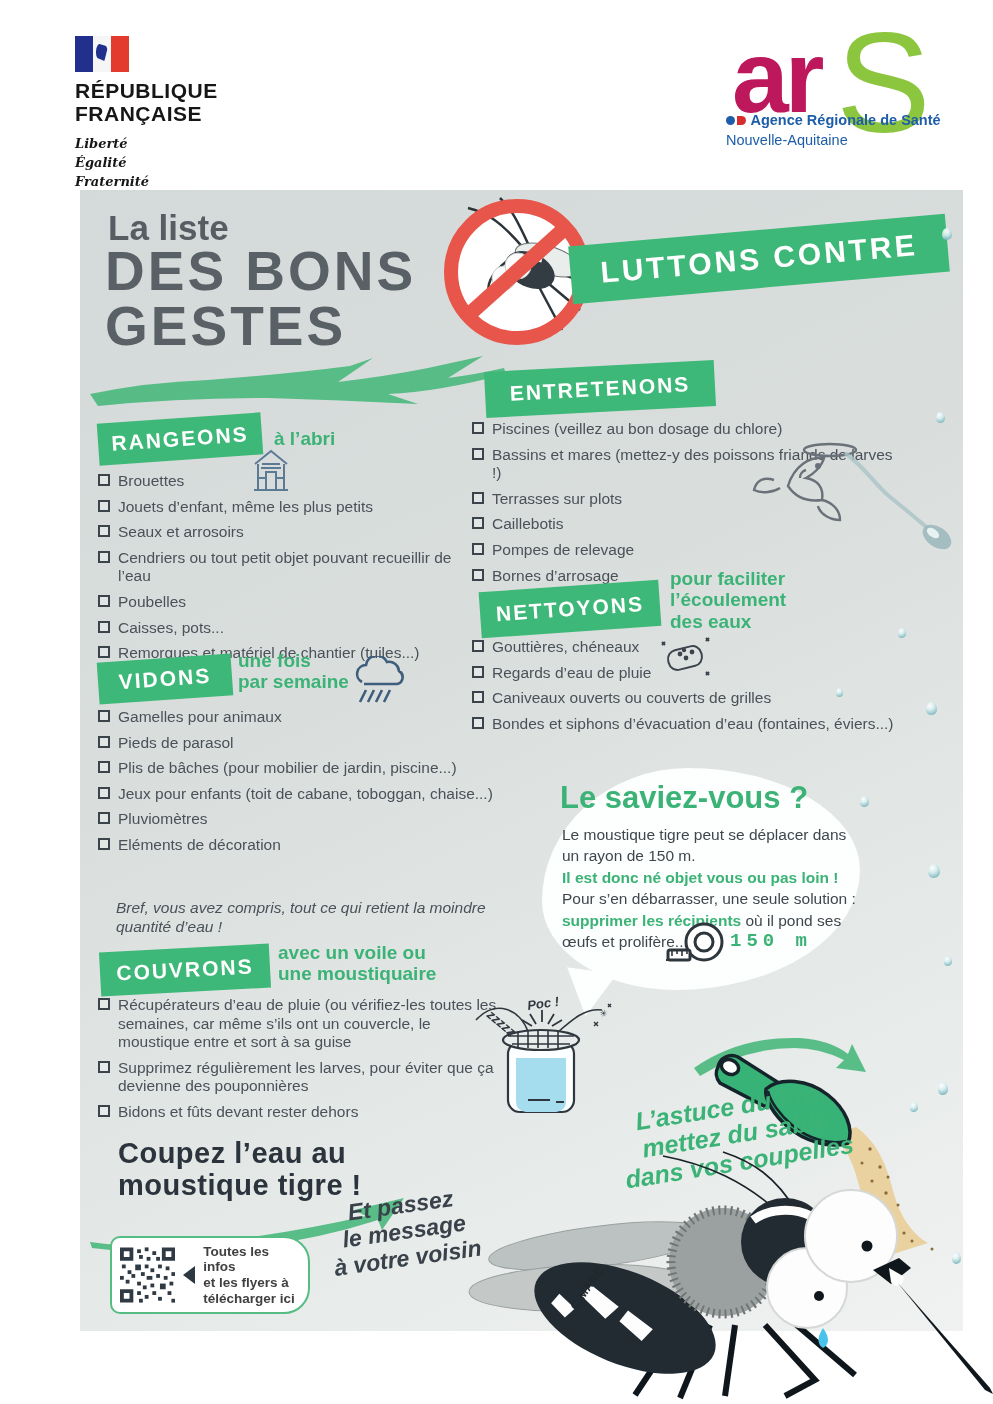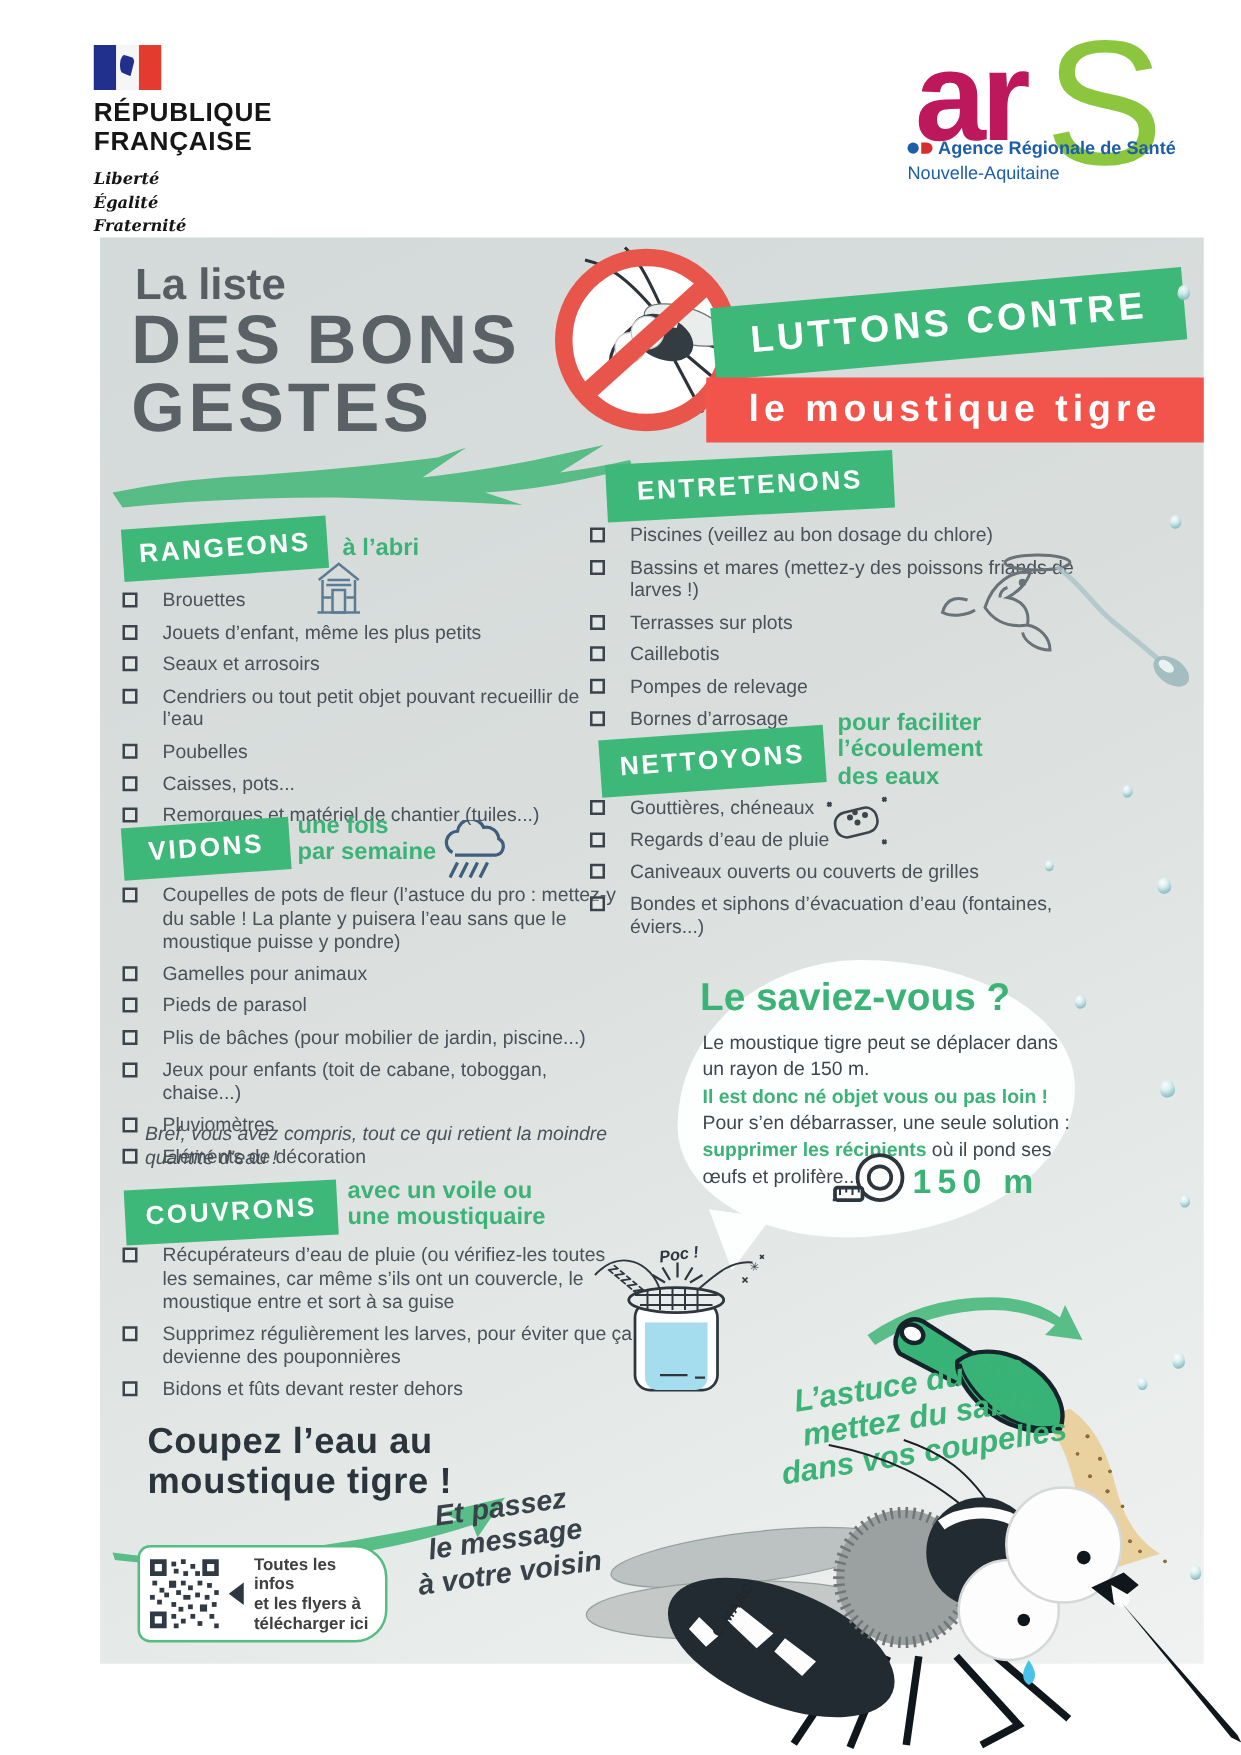--- a/index.html
+++ b/index.html
@@ -50,38 +50,38 @@
   .banner-couvrons { left:20px; top:758px; width:170px; height:44px; transform:rotate(-3deg); }
 
   .subtitle { position:absolute; color:#3cb376; font-weight:bold; font-size:19px; line-height:1.12; }
   .sub-rangeons { left:194px; top:238px; }
   .sub-vidons { left:158px; top:460px; }
   .sub-nettoyons { left:590px; top:378px; }
   .sub-couvrons { left:198px; top:752px; }
 
   
   .checklist { position:absolute; list-style:none; }
-  .check-item { display:flex; gap:20px; margin-bottom:7px; font-size:15.5px; color:#4a5158; line-height:1.2; }
+  .check-item { display:flex; gap:8px; margin-bottom:7px; font-size:15.5px; color:#4a5158; line-height:1.2; }
   .cbx { flex:0 0 auto; width:12px; height:12px; border:2px solid #3b434b; margin-top:2px; background:rgba(255,255,255,.25); }
   .list-rangeons { left:18px; top:282px; width:372px; }
   .list-entretenons { left:392px; top:230px; width:428px; }
   .list-vidons { left:18px; top:518px; width:400px; }
   .list-nettoyons { left:392px; top:448px; width:432px; }
   .list-couvrons { left:18px; top:806px; width:408px; }
   .note-vidons { position:absolute; left:36px; top:708px; width:396px; font-style:italic; font-size:15.5px; color:#4a5158; line-height:1.25; }
 
   
   .bubble { position:absolute; left:462px; top:578px; width:318px; height:222px; background:#fdfefe;
             border-radius:46% 54% 58% 42% / 60% 46% 54% 40%; }
   .bubble::after { content:""; position:absolute; left:16px; bottom:-26px; width:56px; height:46px; background:#fdfefe;
             clip-path:polygon(10% 0,100% 0,55% 100%); transform:rotate(8deg); }
   .saviez-title { position:absolute; left:480px; top:590px; font-size:31px; font-weight:bold; color:#3cb376; }
   .saviez-body { position:absolute; left:482px; top:634px; width:296px; font-size:15.5px; color:#3f474d; line-height:1.38; }
   .g-bold { color:#3cb376; font-weight:bold; }
-  .distance { position:absolute; left:650px; top:740px; font-size:27px; font-weight:bold; color:#3cb376; letter-spacing:5px; }
+  .distance { position:absolute; left:650px; top:740px; font-size:19px; font-weight:bold; color:#3cb376; letter-spacing:5px;font-family:Liberation Mono, monospace; }
 
   
   .coupez { position:absolute; left:38px; top:948px; font-size:29px; font-weight:800; color:#2b343c; line-height:1.1; letter-spacing:.5px; }
   .message { position:absolute; left:250px; top:1002px; font-size:23px; font-weight:bold; font-style:italic; color:#39424a;
              transform:rotate(-8deg); text-align:center; line-height:1.15; }
   .qr-box { position:absolute; left:30px; top:1046px; width:200px; height:78px; background:#fff; border:2px solid #55bd82;
             border-radius:10px 26px 26px 10px; display:flex; align-items:center; gap:8px; padding:6px 8px; }
   .qr-arrow { width:0; height:0; border-top:9px solid transparent; border-bottom:9px solid transparent; border-right:12px solid #2c3742; }
   .qr-text { font-size:13.5px; font-weight:bold; color:#404040; line-height:1.15; }
 
@@ -146,21 +146,20 @@
       <circle cx="74" cy="88" r="12" fill="#fdfdfd" stroke="#c7cccc"></circle>
       <circle cx="88" cy="76" r="13" fill="#fdfdfd" stroke="#c7cccc"></circle>
       <circle cx="72" cy="90" r="2.6" fill="#1a2125"></circle>
         <circle cx="86" cy="78" r="2.8" fill="#1a2125"></circle>
       <path d="M66 100 L40 128" stroke="#2c343a" stroke-width="4"></path>
       <circle cx="87" cy="82" r="66" fill="none" stroke="#e8564b" stroke-width="14"></circle>
       <rect x="18" y="74" width="138" height="15" fill="#e8564b" transform="rotate(-42 87 82)"></rect>
     </svg>
 
     <div class="banner banner-luttons">LUTTONS CONTRE</div>
-    <div class="banner-tigre">le moustique tigre</div>
 
     <svg class="svgabs" style="left:8px; top:158px;" width="420" height="66" viewBox="0 0 420 66">
       <path d="M2 46 Q60 34 120 32 Q200 26 262 18 L285 10 L250 34 Q300 28 340 20 L395 8 L360 30 Q390 26 416 20 L418 26 Q350 44 300 46 L330 56 Q250 52 180 50 Q90 50 10 58 Z" fill="#4cb97e" opacity="0.92"></path>
     </svg>
 
     <div class="banner banner-sm banner-rangeons">RANGEONS</div>
     <div class="subtitle sub-rangeons">à l’abri</div>
     <svg class="svgabs" style="left:172px; top:258px;" width="38" height="44" viewBox="0 0 38 44">
       <g fill="none" stroke="#5b7b95" stroke-width="2">
         <path d="M3 16 L19 3 L35 16"></path>
@@ -256,24 +255,20 @@
     <div class="subtitle sub-vidons pre">une fois
 par semaine</div>
     <svg class="svgabs" style="left:272px; top:466px;" width="56" height="48" viewBox="0 0 56 48">
       <g fill="none" stroke="#3f5d7c" stroke-width="2.6">
         <path d="M10 26 a9 9 0 0 1 4 -17 a11 11 0 0 1 21 -3 a10 10 0 0 1 12 9 a7 7 0 0 1 -2 13 H12"></path>
         <path d="M14 34 L8 46 M22 34 L16 46 M30 34 L24 46 M38 34 L32 46"></path>
       </g>
     </svg>
     <ul class="checklist list-vidons">
 
-        <li class="check-item">
-          <span class="cbx"></span>
-          <span>Coupelles de pots de fleur  (l’astuce du pro : mettez-y du sable ! La plante y puisera l’eau sans que le moustique puisse y pondre)</span>
-        </li>
 
         <li class="check-item">
           <span class="cbx"></span>
           <span>Gamelles pour animaux</span>
         </li>
 
         <li class="check-item">
           <span class="cbx"></span>
           <span>Pieds de parasol</span>
         </li>

